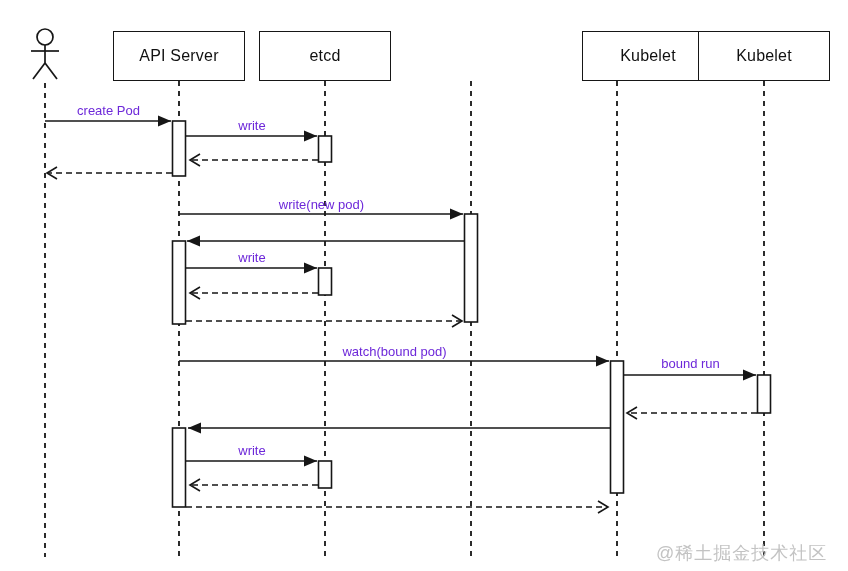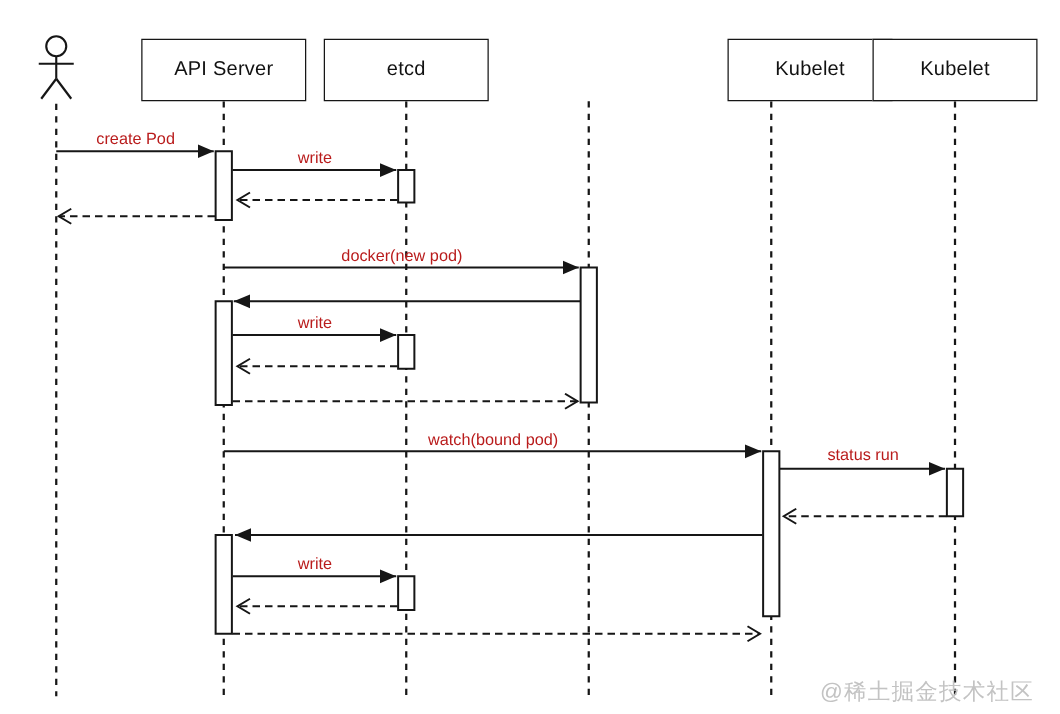--- a/index.html
+++ b/index.html
@@ -9,21 +9,21 @@
   }
   #wires{position:absolute;left:0;top:0;width:848px;height:571px;}
   .pbox{
     position:absolute;top:31px;height:50px;width:132px;box-sizing:border-box;
     border:1.6px solid #161616;background:#fff;
     display:flex;align-items:center;justify-content:center;
     font-size:16px;letter-spacing:.2px;
   }
   .mlabel{
     position:absolute;font-size:13px;text-align:center;line-height:15px;
-    white-space:nowrap;color:#b91c1c;
+    white-space:nowrap;color:#6d28d9;
   }
   #watermark{
     position:absolute;left:656px;top:541px;width:190px;
     font-size:18px;color:#c3c3c3;letter-spacing:1px;
   }
 </style>
 </head>
 <body>
 
 <div id="stage">
@@ -98,20 +98,20 @@
   </div>
   <div class="pbox" style="left:582px">
     <span>Kubelet</span>
   </div>
   <div class="pbox" style="left:698px">
     <span>Kubelet</span>
   </div>
 
   <div class="mlabel" style="left:45px;width:127px;top:103px">create Pod</div>
   <div class="mlabel" style="left:186px;width:132px;top:118px">write</div>
-  <div class="mlabel" style="left:179px;width:285px;top:197px">docker(new pod)</div>
+  <div class="mlabel" style="left:179px;width:285px;top:197px">write(new pod)</div>
   <div class="mlabel" style="left:186px;width:132px;top:250px">write</div>
   <div class="mlabel" style="left:179px;width:431px;top:344px">watch(bound pod)</div>
-  <div class="mlabel" style="left:624px;width:133px;top:356px">status run</div>
+  <div class="mlabel" style="left:624px;width:133px;top:356px">bound run</div>
   <div class="mlabel" style="left:186px;width:132px;top:443px">write</div>
 
   <div id="watermark">@稀土掘金技术社区</div>
 </div>
 
 </body></html>

